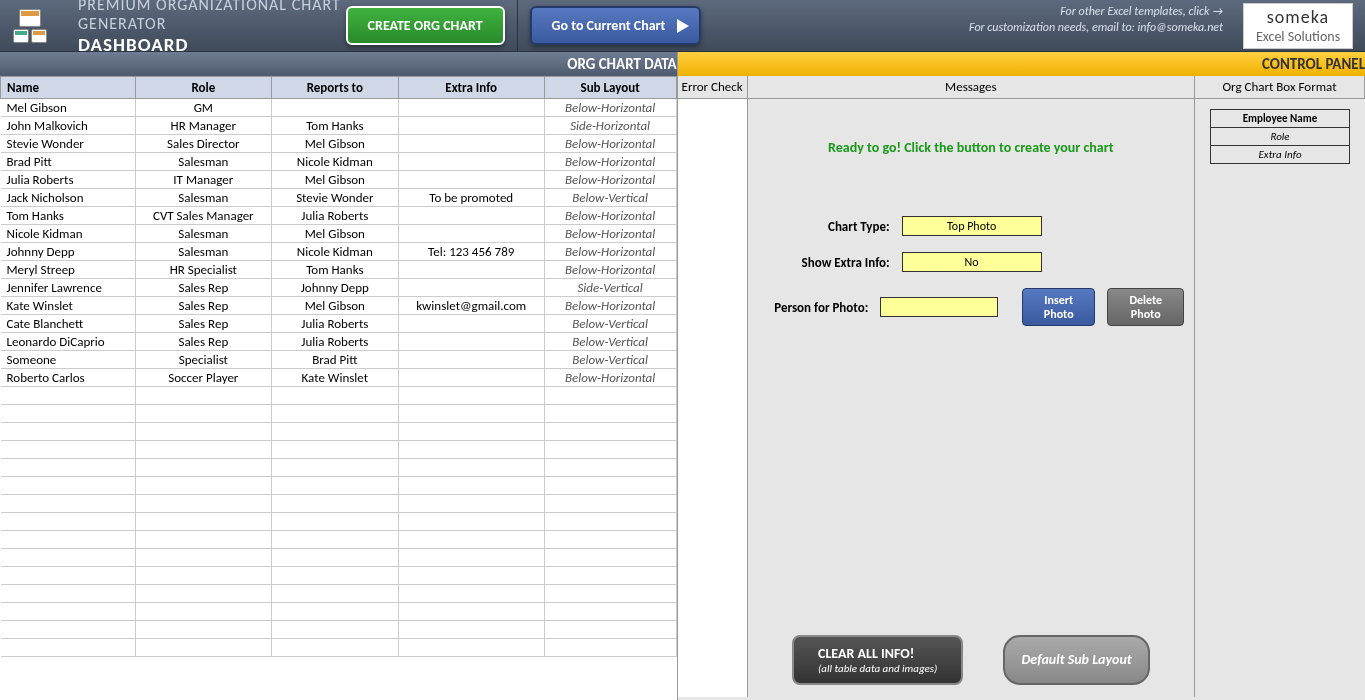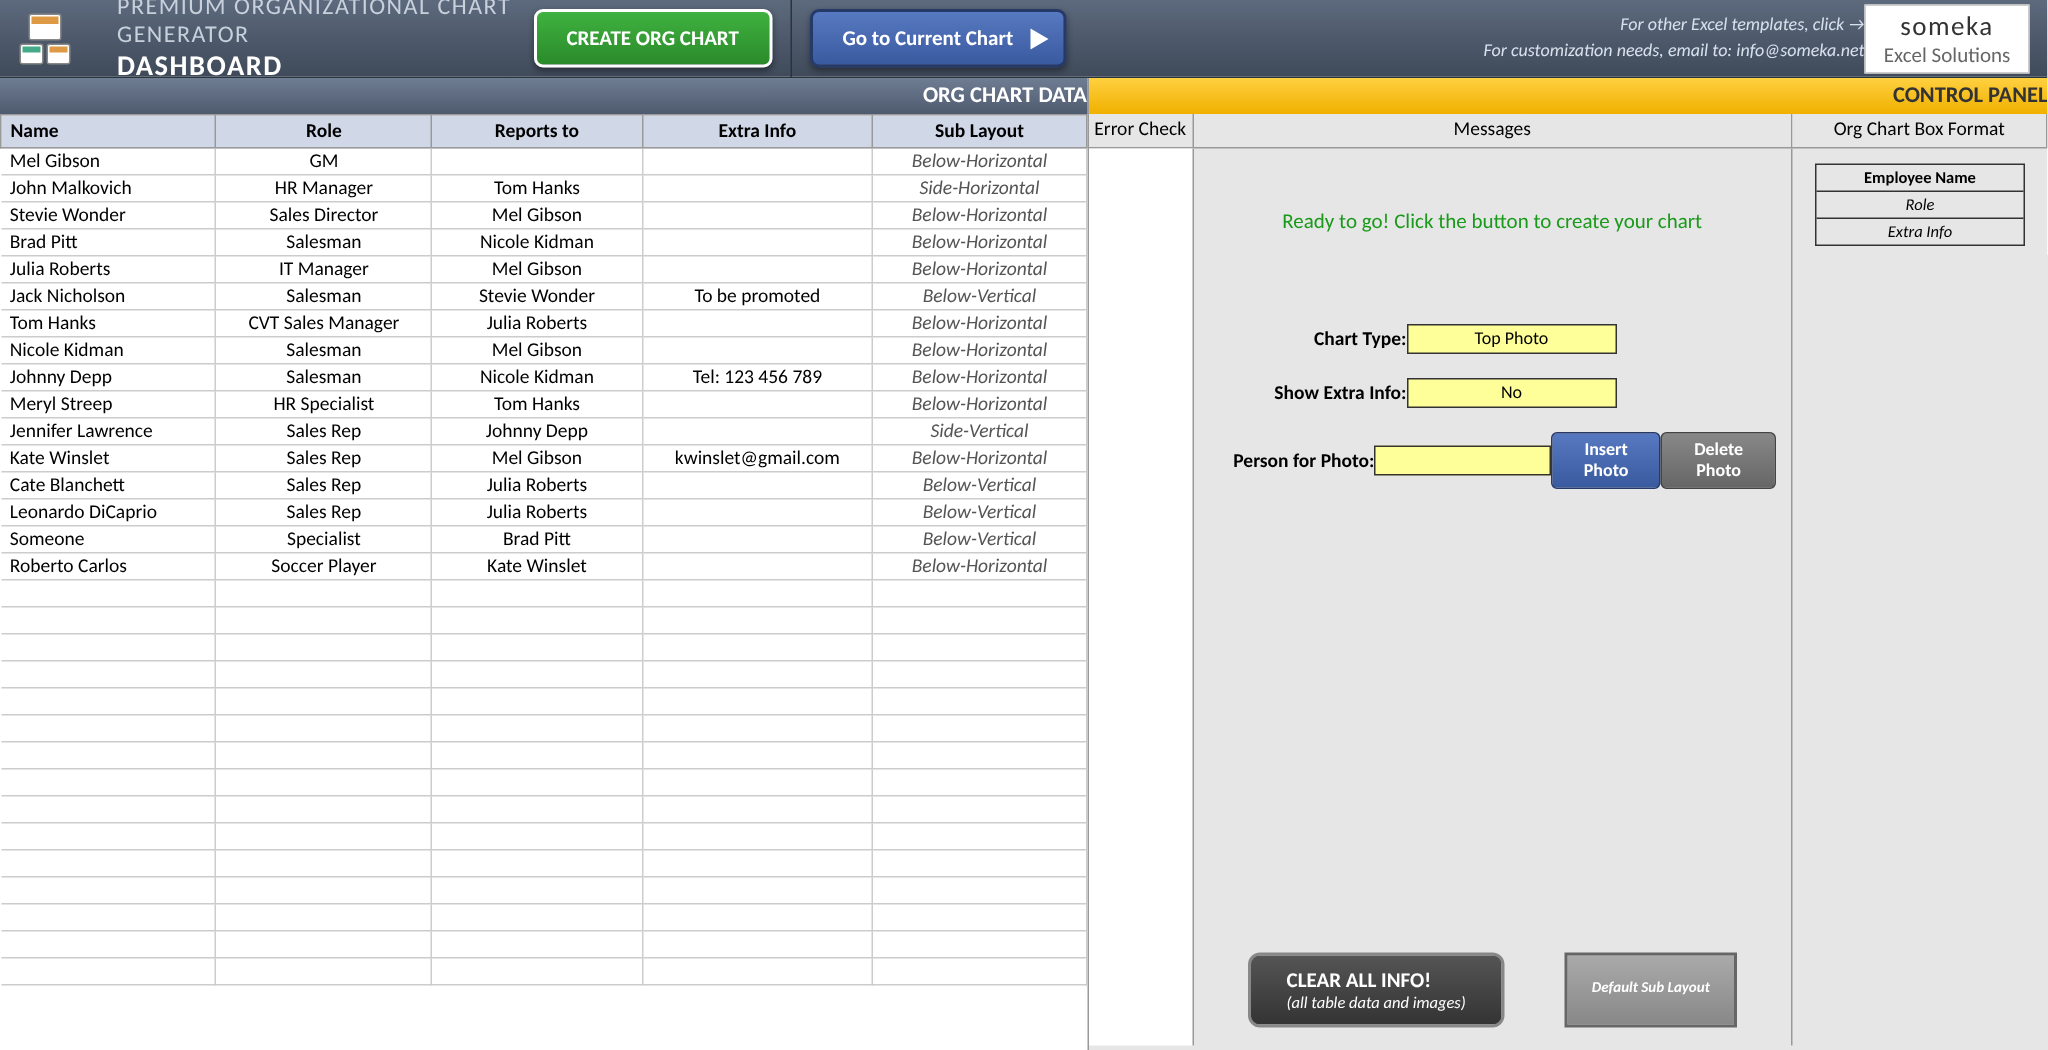--- a/index.html
+++ b/index.html
@@ -12,21 +12,21 @@
 .icon-row{display:flex;gap:2px}
 .icon-row .mini-icon{width:16px;height:14px}
 .icon-row .mini-icon::before{height:4px}
 .header-titles{flex:1;padding-left:18px}
 .header-sub{color:#c8d0dc;font-size:16px;letter-spacing:1px}
 .header-main{color:#fff;font-size:19px;font-weight:bold;letter-spacing:1px}
 .btn3d{display:inline-flex;align-items:center;justify-content:center;padding:9px 20px;border-radius:6px;font-weight:bold;font-size:14px;cursor:pointer;border:2px solid;box-shadow:0 2px 4px rgba(0,0,0,.4)}
 .btn-green{background:linear-gradient(#3fb23f,#2a8a2a);color:#fff;border-color:#fff;margin-right:12px}
 .btn-blue-dark{background:linear-gradient(#5779c1,#3a5a9f);color:#fff;border-color:#263a6a;margin-left:12px;position:relative;padding-right:34px}
 .btn-blue-dark::after{content:"";position:absolute;right:10px;top:50%;transform:translateY(-50%);width:0;height:0;border-top:7px solid transparent;border-bottom:7px solid transparent;border-left:12px solid #fff}
-.header-right{display:flex;align-items:center;gap:0;padding-right:8px}
+.header-right{display:flex;gap:20px;padding-right:8px}
 .header-info{color:#d8e0ec;font-size:12px;font-style:italic;text-align:right;line-height:1.4}
 .logo-box{width:110px;height:46px;background:#fff;border:1px solid #ccc;display:flex;flex-direction:column;align-items:center;justify-content:center;margin-right:4px}
 .logo-main{font-size:18px;font-weight:300;color:#333;letter-spacing:1px}
 .logo-sub{font-size:14px;color:#666}
 .content{display:flex;height:648px}
 .left-panel{width:760px;border-right:1px solid #999}
 .right-panel{flex:1;background:#e6e6e6}
 .panel-title{height:24px;text-align:right;font-weight:bold;font-size:15px;line-height:24px}
 .pt-left{background:linear-gradient(#6f7d93,#4e5a6e);color:#fff}
 .pt-right{background:linear-gradient(#ffd040,#f0b000);color:#333}
@@ -38,31 +38,31 @@
 .left-table td.sub{font-style:italic;color:#555}
 .left-table tr.empty td{height:18px}
 .c1{width:150px}.c2{width:150px}.c3{width:150px}.c4{width:160px}.c5{width:150px}
 .right-head{display:flex;border-bottom:1px solid #999}
 .right-head div{border-right:1px solid #999;height:22px;line-height:22px;font-weight:normal;font-size:13px;text-align:center;background:#e6e6e6}
 .rh1{width:70px}.rh2{flex:1}.rh3{width:170px}
 .right-body{display:flex;height:598px}
 .rb1{width:70px;border-right:1px solid #999;background:#fff}
 .rb2{flex:1;border-right:1px solid #999;position:relative;padding:10px}
 .rb3{width:170px;padding:10px 8px;text-align:center}
-.msg{color:#1a9a1a;font-weight:normal;font-size:14px;text-align:center;margin:30px 0 60px}
-.ctrl-row{display:flex;align-items:center;margin-bottom:16px;gap:0}
+.msg{color:#1a9a1a;font-weight:bold;font-size:14px;text-align:center;margin:30px 0 60px}
+.ctrl-row{display:flex;align-items:center;margin-bottom:16px;gap:12px}
 .ctrl-label{width:132px;text-align:right;font-weight:bold;font-size:13px}
 .yellow-box{width:140px;height:20px;background:#ffff99;border:1px solid #333;text-align:center;font-size:12px;line-height:18px}
 .btn-insert{background:linear-gradient(#5779c1,#3a5a9f);color:#fff;border:1px solid #263a6a;padding:4px 10px;border-radius:4px;font-size:12px;font-weight:bold;cursor:pointer}
 .btn-delete{background:linear-gradient(#888,#666);color:#fff;border:1px solid #444;padding:4px 10px;border-radius:4px;font-size:12px;font-weight:bold;cursor:pointer}
 .bottom-btns{position:absolute;bottom:12px;left:0;right:0;display:flex;justify-content:center;gap:40px}
 .btn-clear{background:linear-gradient(#555,#333);color:#fff;border:2px solid #888;border-radius:8px;padding:8px 24px;cursor:pointer}
 .btn-clear .t1{font-weight:bold;font-size:14px}
 .btn-clear .t2{font-style:italic;font-size:11px}
-.btn-default{background:linear-gradient(#aaa,#888);color:#fff;border:2px solid #666;border-radius:0;padding:14px 16px;font-weight:bold;font-style:italic;font-size:10px;cursor:pointer}
+.btn-default{background:linear-gradient(#aaa,#888);color:#fff;border:2px solid #666;border-radius:17px;padding:14px 16px;font-weight:bold;font-style:italic;font-size:14px;cursor:pointer}
 .fmt-box{border:1px solid #333;width:140px;margin:0 auto 10px}
 .fmt-box div{border-bottom:1px solid #333;font-size:11px;text-align:center;padding:2px;font-style:italic}
 .fmt-box div:first-child{font-weight:bold;font-style:normal}
 .fmt-box div:last-child{border-bottom:none}
 </style>
 </head>
 <body>
 
 <div class="header">
   <div class="header-icons">

